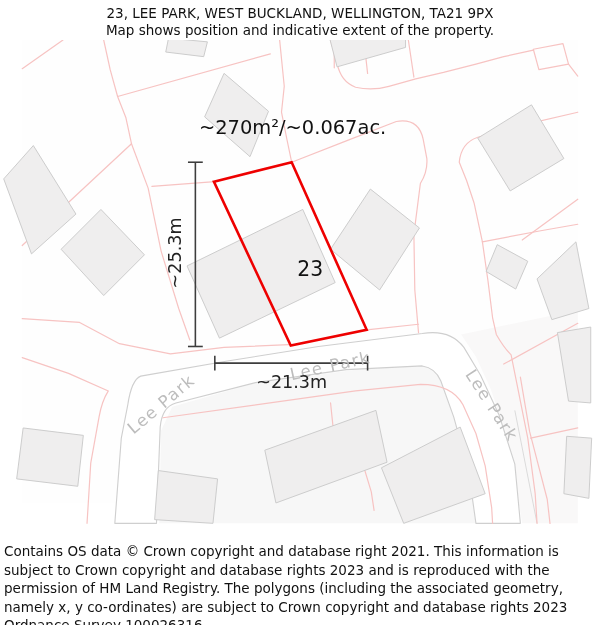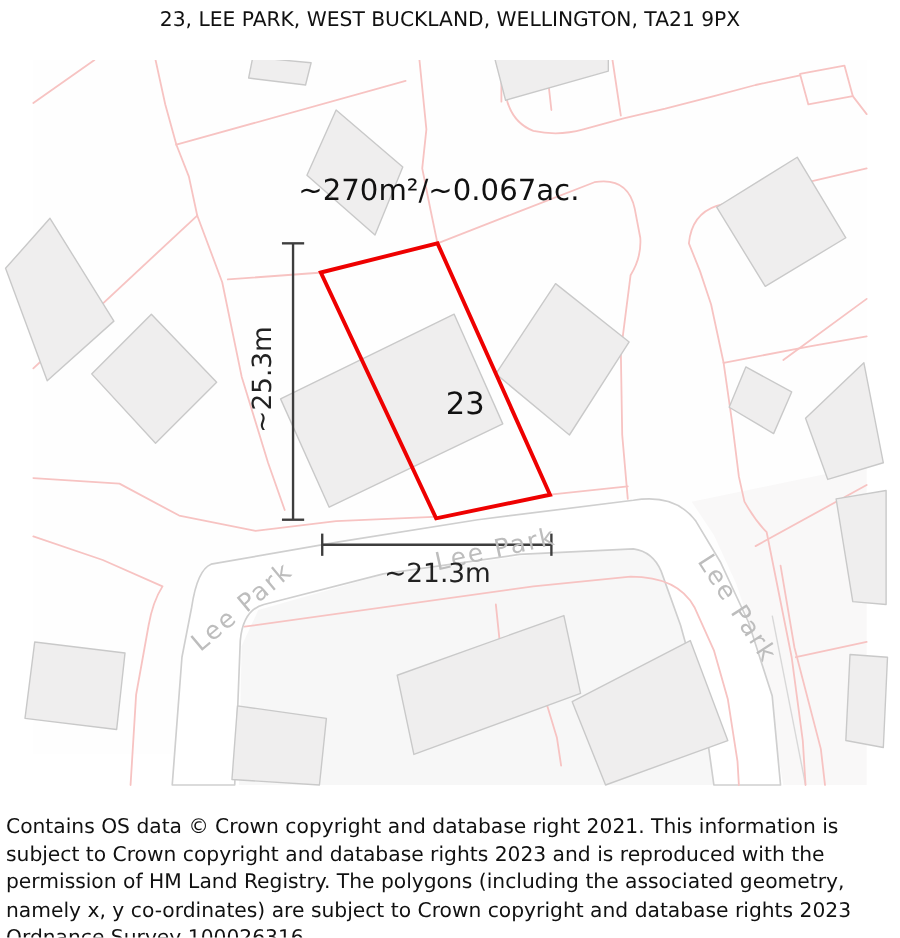--- a/index.html
+++ b/index.html
@@ -36,20 +36,21 @@
     position:absolute;top:540px;left:0;width:600px;height:85px;background:#fff;
     color:#111;font-size:13.5px;line-height:18.5px;z-index:3;
     padding:2px 10px 0 4px;box-sizing:border-box;
   }
 </style>
 </head>
 <body style="--plot-outline: #ee0000; --parcel-line: #f7c3c2; --road-casing: #cfcfcf; --building-fill: #efeeee; --building-stroke: #c9c9c9; --street-label: #bdbdbd; --dimension: #3d3d3d;">
 
 <div class="hdr">
   <div class="t1">23, LEE PARK, WEST BUCKLAND, WELLINGTON, TA21 9PX</div>
+  <div class="t2">Map shows position and indicative extent of the property.</div>
 </div>
 
 <div class="map-wrap">
 <svg width="600" height="500" viewBox="0 40 600 540">
   <rect x="0" y="40" width="600" height="500" fill="#fefefe"></rect>
 
   <path class="parcel-f1" d="M148,562 L150,462 L162,436 L250,411 L360,396 L438,391 L452,399 L468,438 L483,505 L490,562 Z"></path>
   <path class="parcel-f2" d="M540,562 L524,470 L506,417 L490,382 L474,358 L600,332 L600,562 Z"></path>
 
   <path class="road" d="M100,562 L107,470 L114,434 Q118,407 128,403 L220,387 L320,371 L432,357 Q462,352 477,372 L495,402 L515,445 L532,498 L538,562 L490,562 L482,505 L466,447 L452,408 Q446,394 432,392 L350,396 L252,410 L166,432 Q151,436 149,458 L145,562 Z"></path>

